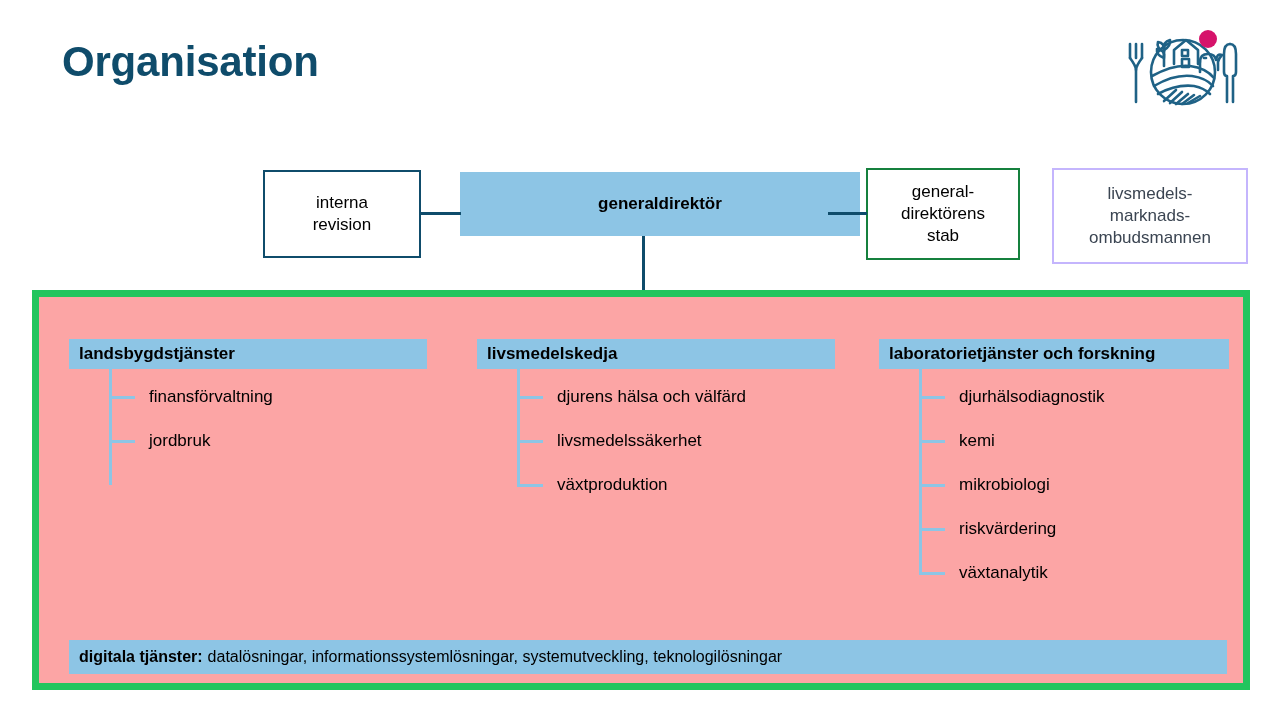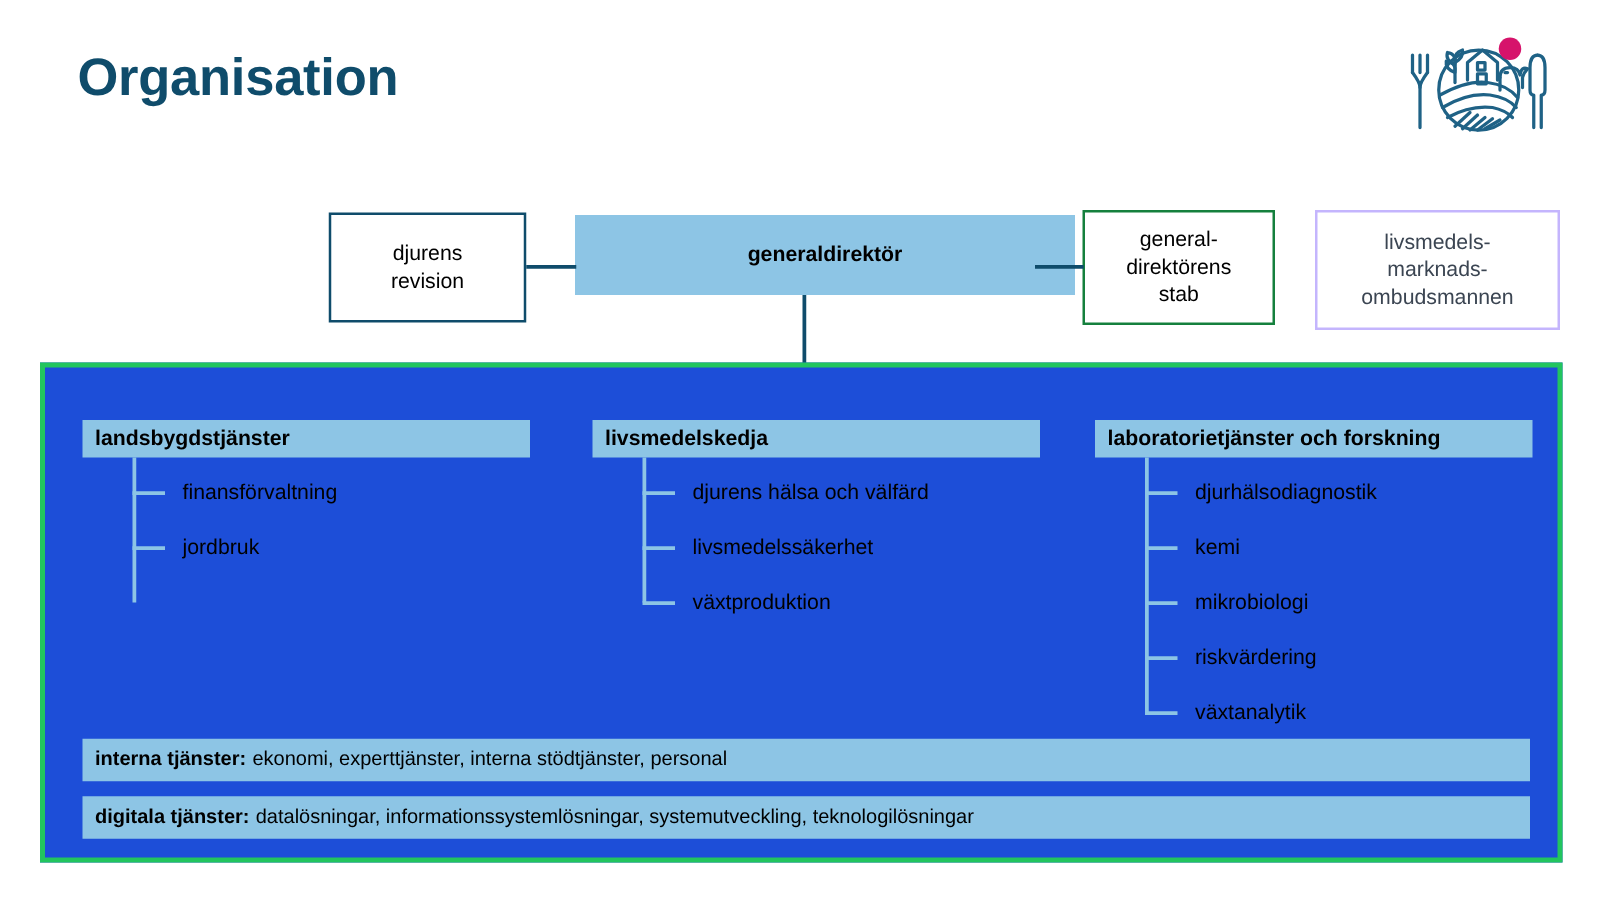--- a/index.html
+++ b/index.html
@@ -96,22 +96,22 @@
   .conn-down-v   { left: 642px; top: 236px; width: 3px;   height: 56px; }
 
   
   .main-box {
     position: absolute;
     left: 32px;
     top: 290px;
     width: 1218px;
     height: 400px;
     box-sizing: border-box;
-    border: 4px solid #22c55e;
-    background: #1d4ed8;
+    border: 7px solid #22c55e;
+    background: #fca5a5;
   }
 
   
   .column {
     position: absolute;
     top: 42px;
   }
   .col-0 { left: 30px;  width: 358px; }
   .col-1 { left: 438px; width: 358px; }
   .col-2 { left: 840px; width: 350px; }
@@ -227,21 +227,21 @@
       <path d="M82 42 L82 52"></path>
       <path d="M86 38 L88 38"></path>
     </g>
 
     <circle cx="90" cy="19" r="9" fill="#D6136B"></circle>
   </svg>
 </div>
 
 <div class="node node-intern-revision">
   <span>
-    <span>djurens</span><br>
+    <span>interna</span><br>
     <span>revision</span>
   </span>
 </div>
 
 <div class="node node-gd">
   <span>generaldirektör</span>
 </div>
 
 <div class="node node-gd-stab">
   <span>
@@ -319,23 +319,19 @@
         <span class="leaf-stub"></span>
         <span class="leaf-label">riskvärdering</span>
       </div>
       <div class="leaf">
         <span class="leaf-stub"></span>
         <span class="leaf-label">växtanalytik</span>
       </div>
     </div>
   </div>
 
-  <div class="service-bar bar-0">
-    <span class="bar-label">interna tjänster:</span>
-    <span class="bar-text">ekonomi, experttjänster, interna stödtjänster, personal</span>
-  </div>
 
   <div class="service-bar bar-1">
     <span class="bar-label">digitala tjänster:</span>
     <span class="bar-text">datalösningar, informationssystemlösningar, systemutveckling, teknologilösningar</span>
   </div>
 
 </div>
 
 </body></html>

